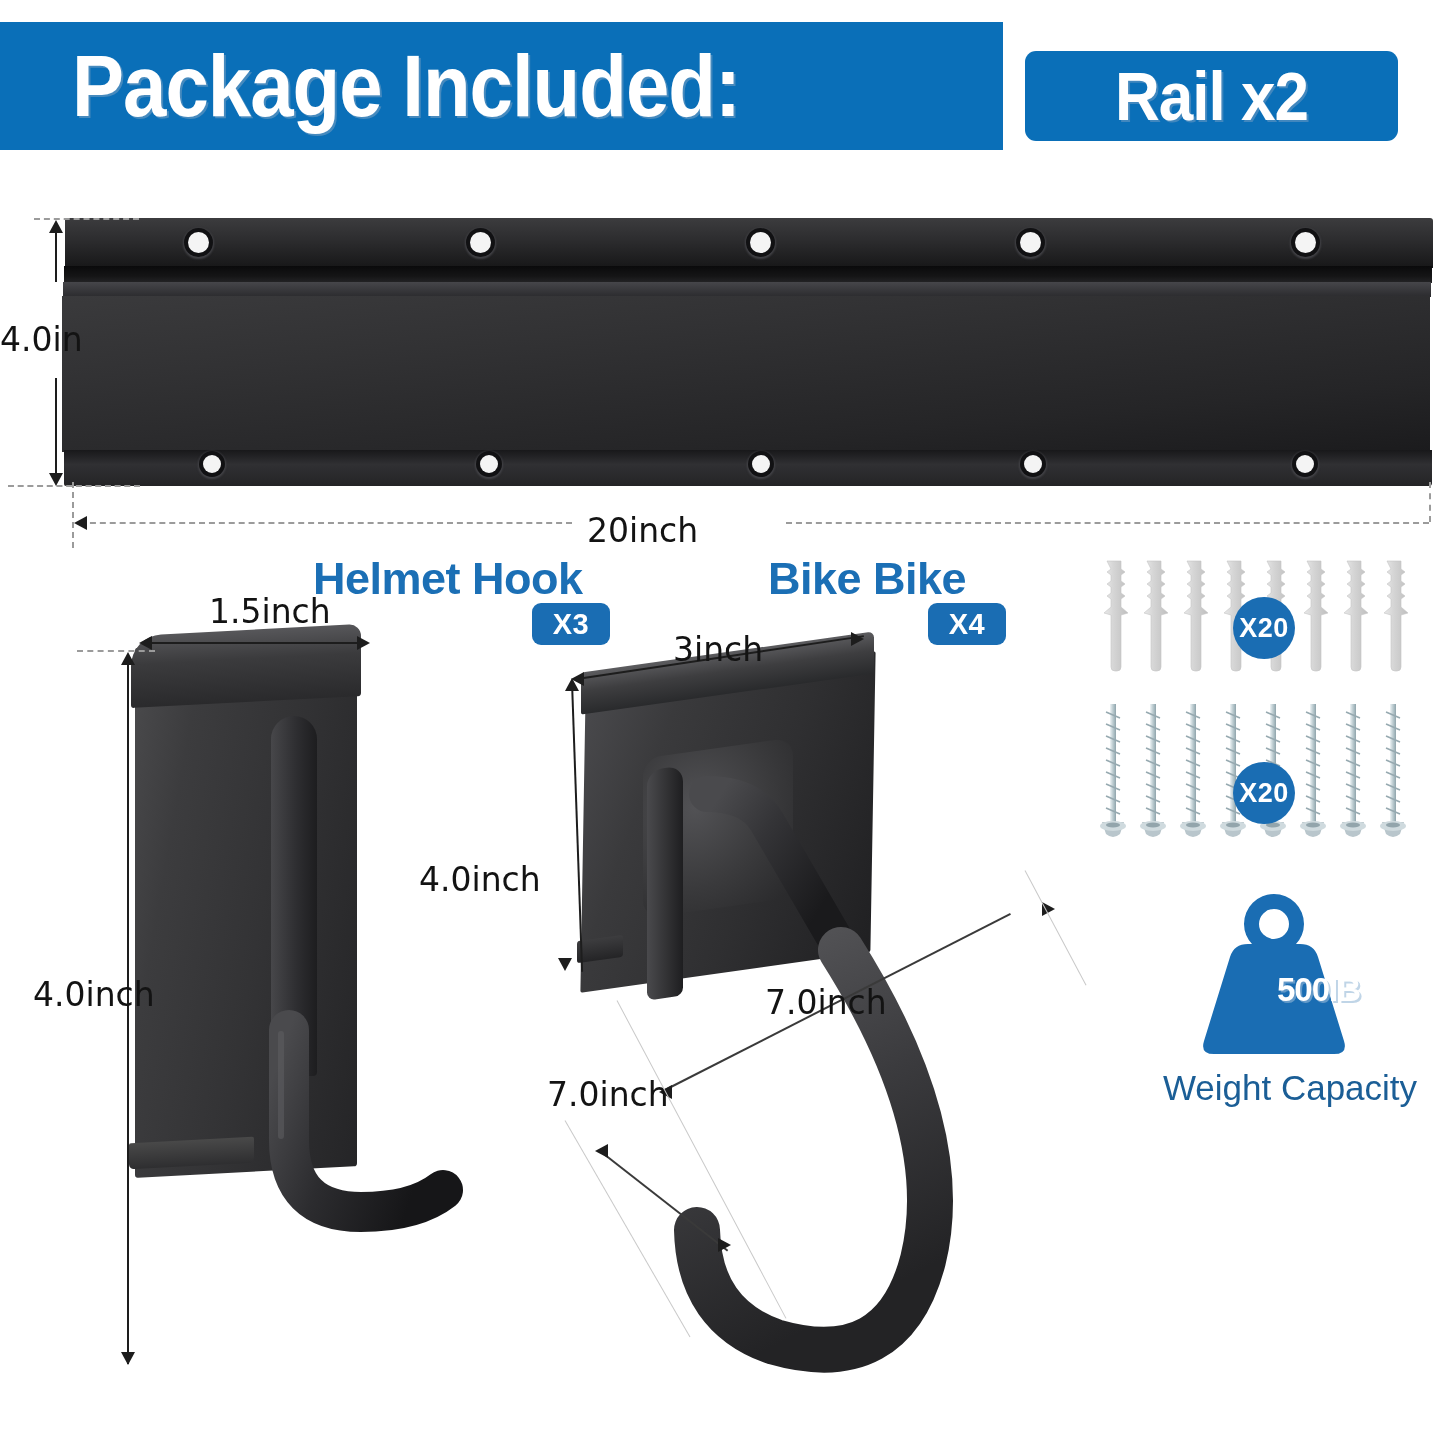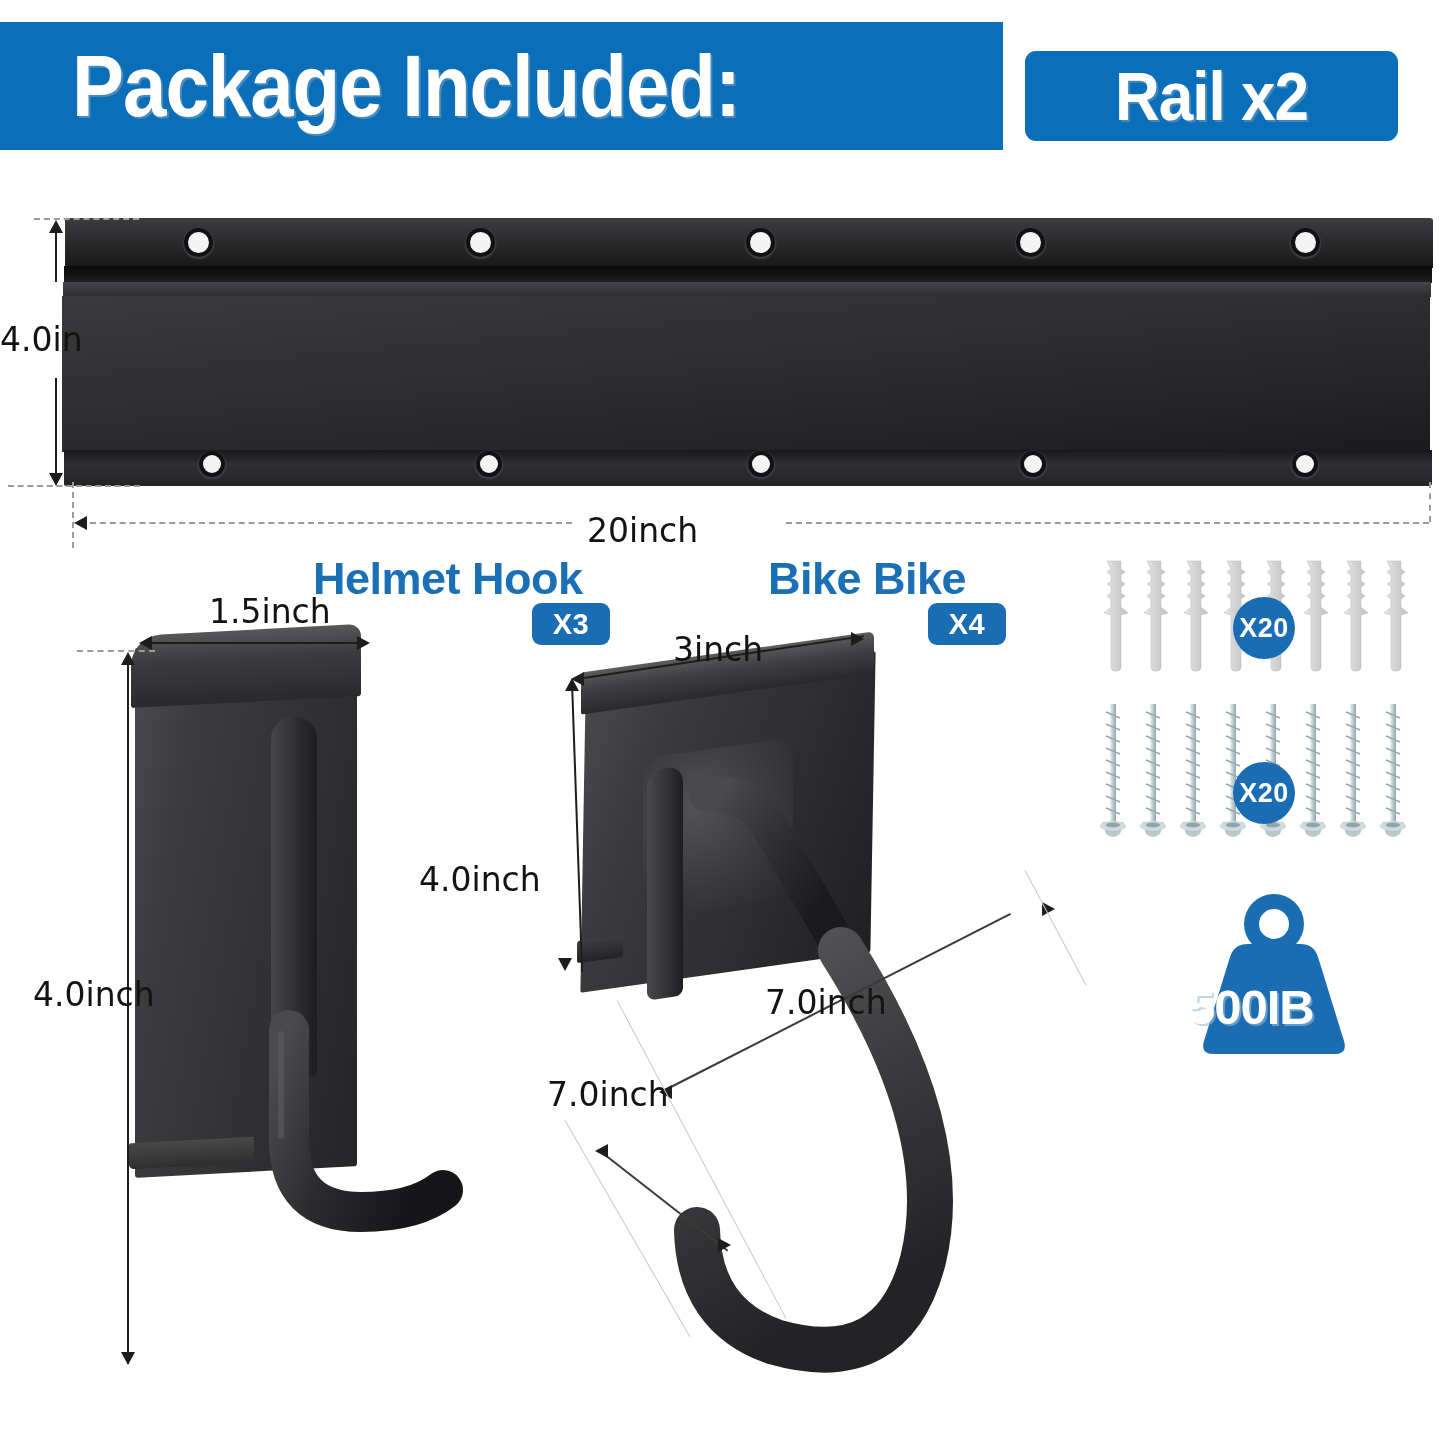--- a/index.html
+++ b/index.html
@@ -215,24 +215,24 @@
     font-weight: bold;
     display: flex; align-items: center; justify-content: center;
     font-size: 27px;
     letter-spacing: 0.5px;
   }
 
   
   #weight-capacity-block { position: absolute; left: 1140px; top: 890px; width: 300px; height: 250px; }
   #weight-icon { position: absolute; left: 48px; top: 0; width: 172px; height: 168px; }
   #weight-value {
-    position: absolute; left: 0; top: 89px; width: 172px;
-    text-align: left;
+    position: absolute; left: 0; top: 81px; width: 172px;
+    text-align: right;
     color: #ffffff;
-    font-size: 49px;
+    font-size: 33px;
     font-weight: bold;
     letter-spacing: -1px;
     text-shadow: 2px 2px 0 rgba(150,185,215,0.6);
   }
   .wc-line {
     position: absolute;
     color: #1b5e96;
     font-size: 35px;
     white-space: nowrap;
     text-align: center;
@@ -450,13 +450,14 @@
   </svg>
   <div class="round-badge" style="left:135px; top:62px; width:62px; height:62px;">X20</div>
 </div>
 
 <div id="weight-capacity-block">
   <svg id="weight-icon" viewBox="0 0 172 168">
     <path d="M86 4 a30 30 0 0 1 30 30 a30 30 0 0 1 -8 20 l4 0 q14 0 18 13 l26 84 q4 13 -10 13 h-120 q-14 0 -10 -13 l26 -84 q4 -13 18 -13 l4 0 a30 30 0 0 1 -8 -20 a30 30 0 0 1 30 -30 z
              M86 19 a15 15 0 0 0 0 30 a15 15 0 0 0 0 -30 z" fill="#1a6db3" fill-rule="evenodd"></path>
   </svg>
   <div id="weight-value" style="left:48px;">500IB</div>
+  <div class="wc-line" style="top:178px;">Weight Capacity</div>
 </div>
 
 </body></html>

